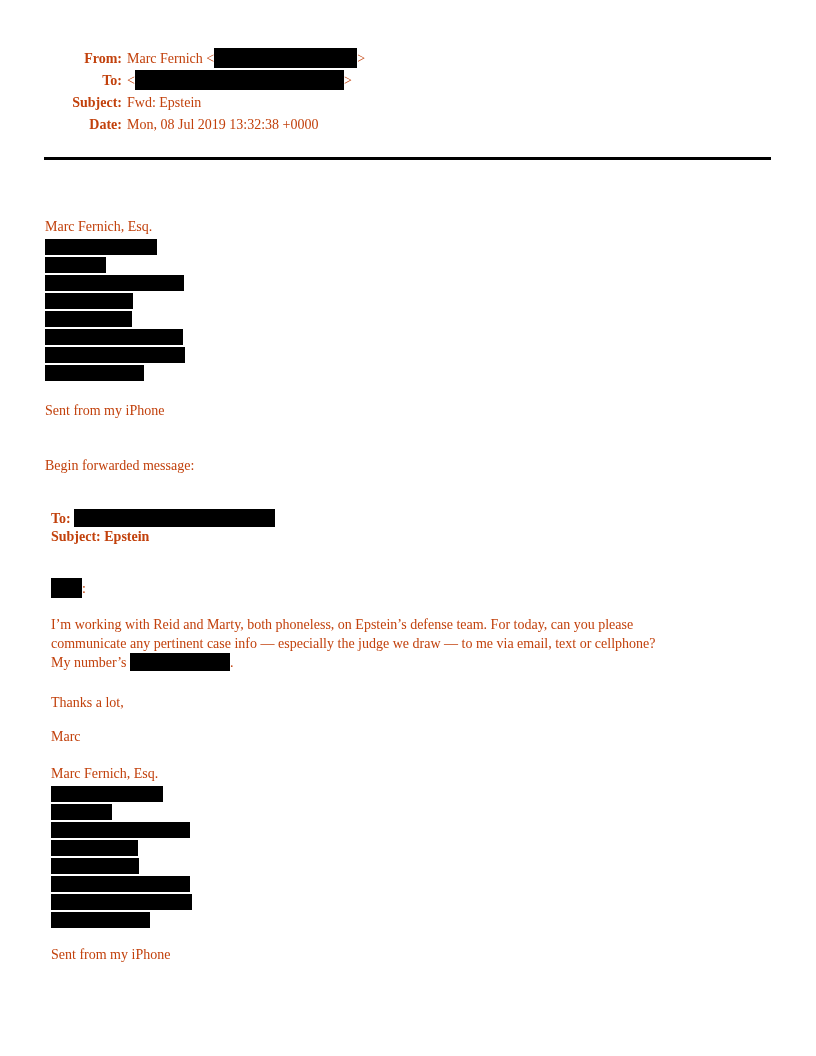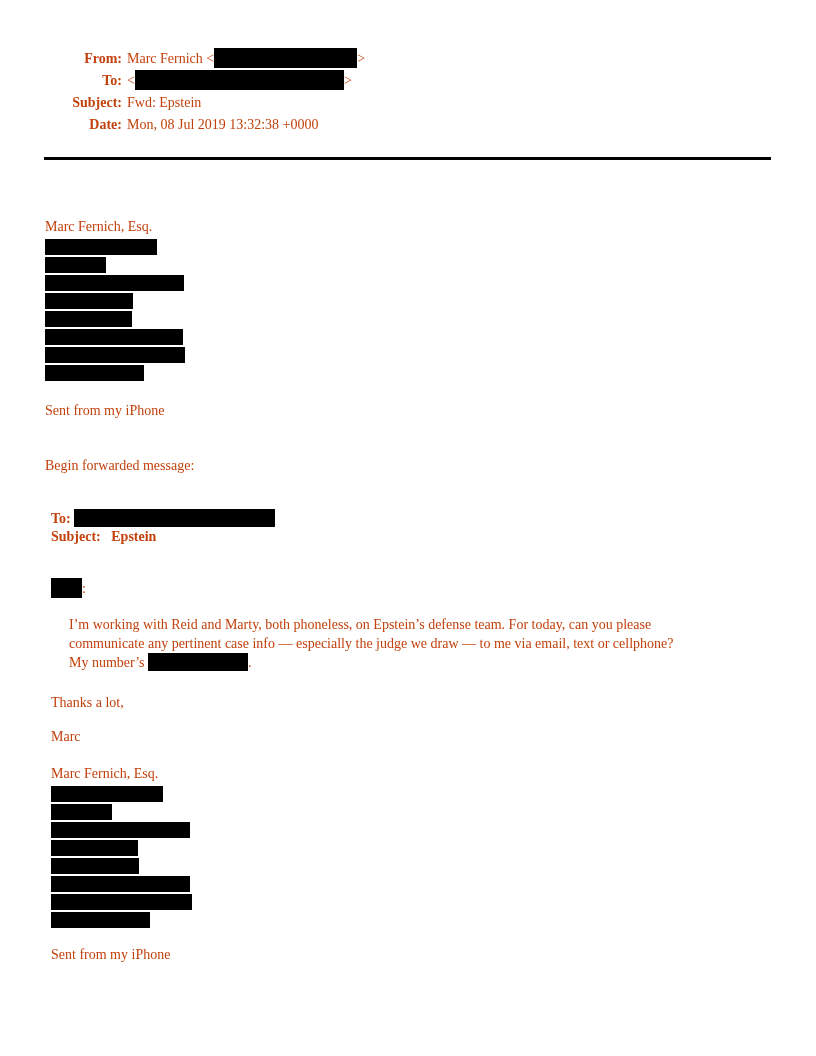--- a/index.html
+++ b/index.html
@@ -44,24 +44,24 @@
   }
   
   .content { margin-left: 45px; line-height: 18px; }
   .sig-name { margin-top: 58px; }
   .bars { margin-top: 3px; }
   .sent-line { margin-top: 21px; }
   .begin-line { margin-top: 37px; }
   .fwd { margin-left: 6px; }
   .fwd-hdr { margin-top: 34px; line-height: 18px; }
   .fwd-hdr .lbl { font-weight: bold; }
-  .fwd-hdr .bold-val { font-weight: bold; margin-left: 7px; }
+  .fwd-hdr .bold-val { font-weight: bold; }
   .salutation { margin-top: 32px; line-height: 20px; }
   .para { margin-top: 17px; line-height: 18.5px; }
-  .para .pline { white-space: nowrap; margin-left: 18px; }
+  .para .pline { white-space: nowrap; }
   .thanks-line { margin-top: 21px; }
   .signoff-line { margin-top: 16px; }
   .sig2-name { margin-top: 19px; }
   .sent-line2 { margin-top: 18px; }
 </style>
 </head>
 <body>
 
 <div class="page">
 

